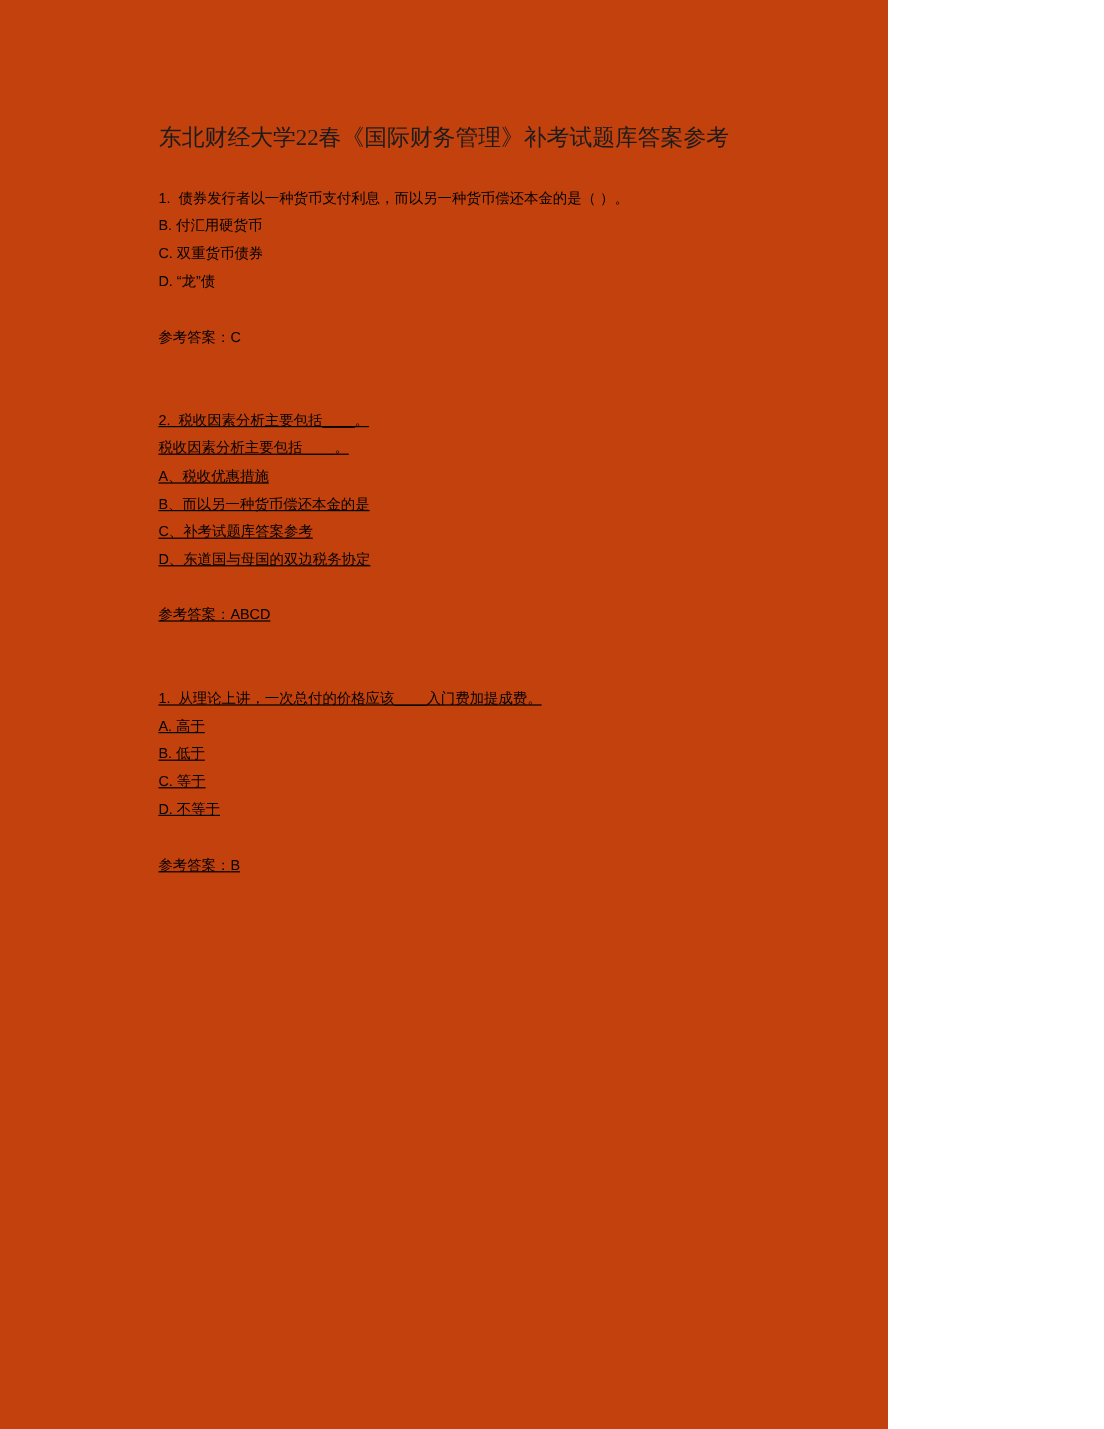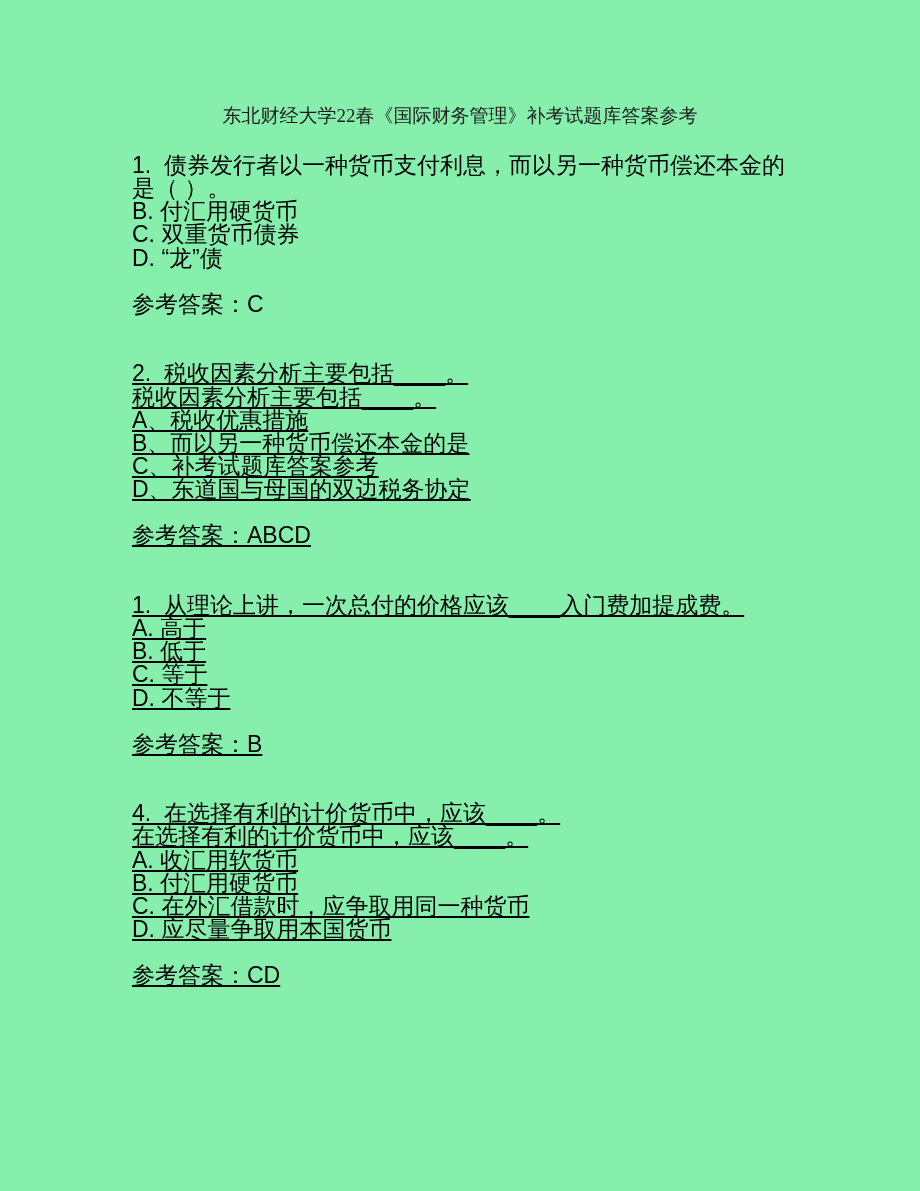--- a/index.html
+++ b/index.html
@@ -1,37 +1,37 @@
 <!DOCTYPE html>
 <html><head>
 <meta charset="utf-8">
 <style>
   html, body { margin: 0; padding: 0; background: #ffffff; }
   .page {
     position: relative;
-    width: 920px;
+    width: 740px;
     height: 1191px;
-    background: #86efac;
+    background: #c2410c;
     color: #000000;
     font-family: "Liberation Sans", sans-serif;
     overflow: hidden;
   }
   .doc-title {
     margin: 0;
     padding-top: 103px;
     text-align: center;
     font-family: "Liberation Serif", serif;
     font-weight: 400;
     font-size: 19px;
     line-height: 26px;
     color: #1c1c1c;
   }
   .content {
     margin: 25px 128px 4px 132px;
-    font-size: 23px;
+    font-size: 12px;
     line-height: 23.15px;
   }
   .line {
     margin: 0;
     white-space: pre-wrap;
   }
   .answer-line {
     margin-top: 23.15px;
   }
   .question + .question {
@@ -68,24 +68,15 @@
 
     <section class="question">
       <p class="line">1.  从理论上讲，一次总付的价格应该____入门费加提成费。</p>
       <p class="line">A. 高于</p>
       <p class="line">B. 低于</p>
       <p class="line">C. 等于</p>
       <p class="line">D. 不等于</p>
       <p class="line answer-line"><span>参考答案：</span><span>B</span></p>
     </section>
 
-    <section class="question">
-      <p class="line">4.  在选择有利的计价货币中，应该____。</p>
-      <p class="line">在选择有利的计价货币中，应该____。</p>
-      <p class="line">A. 收汇用软货币</p>
-      <p class="line">B. 付汇用硬货币</p>
-      <p class="line">C. 在外汇借款时，应争取用同一种货币</p>
-      <p class="line">D. 应尽量争取用本国货币</p>
-      <p class="line answer-line"><span>参考答案：</span><span>CD</span></p>
-    </section>
 
   </div>
 </div>
 
 </body></html>

